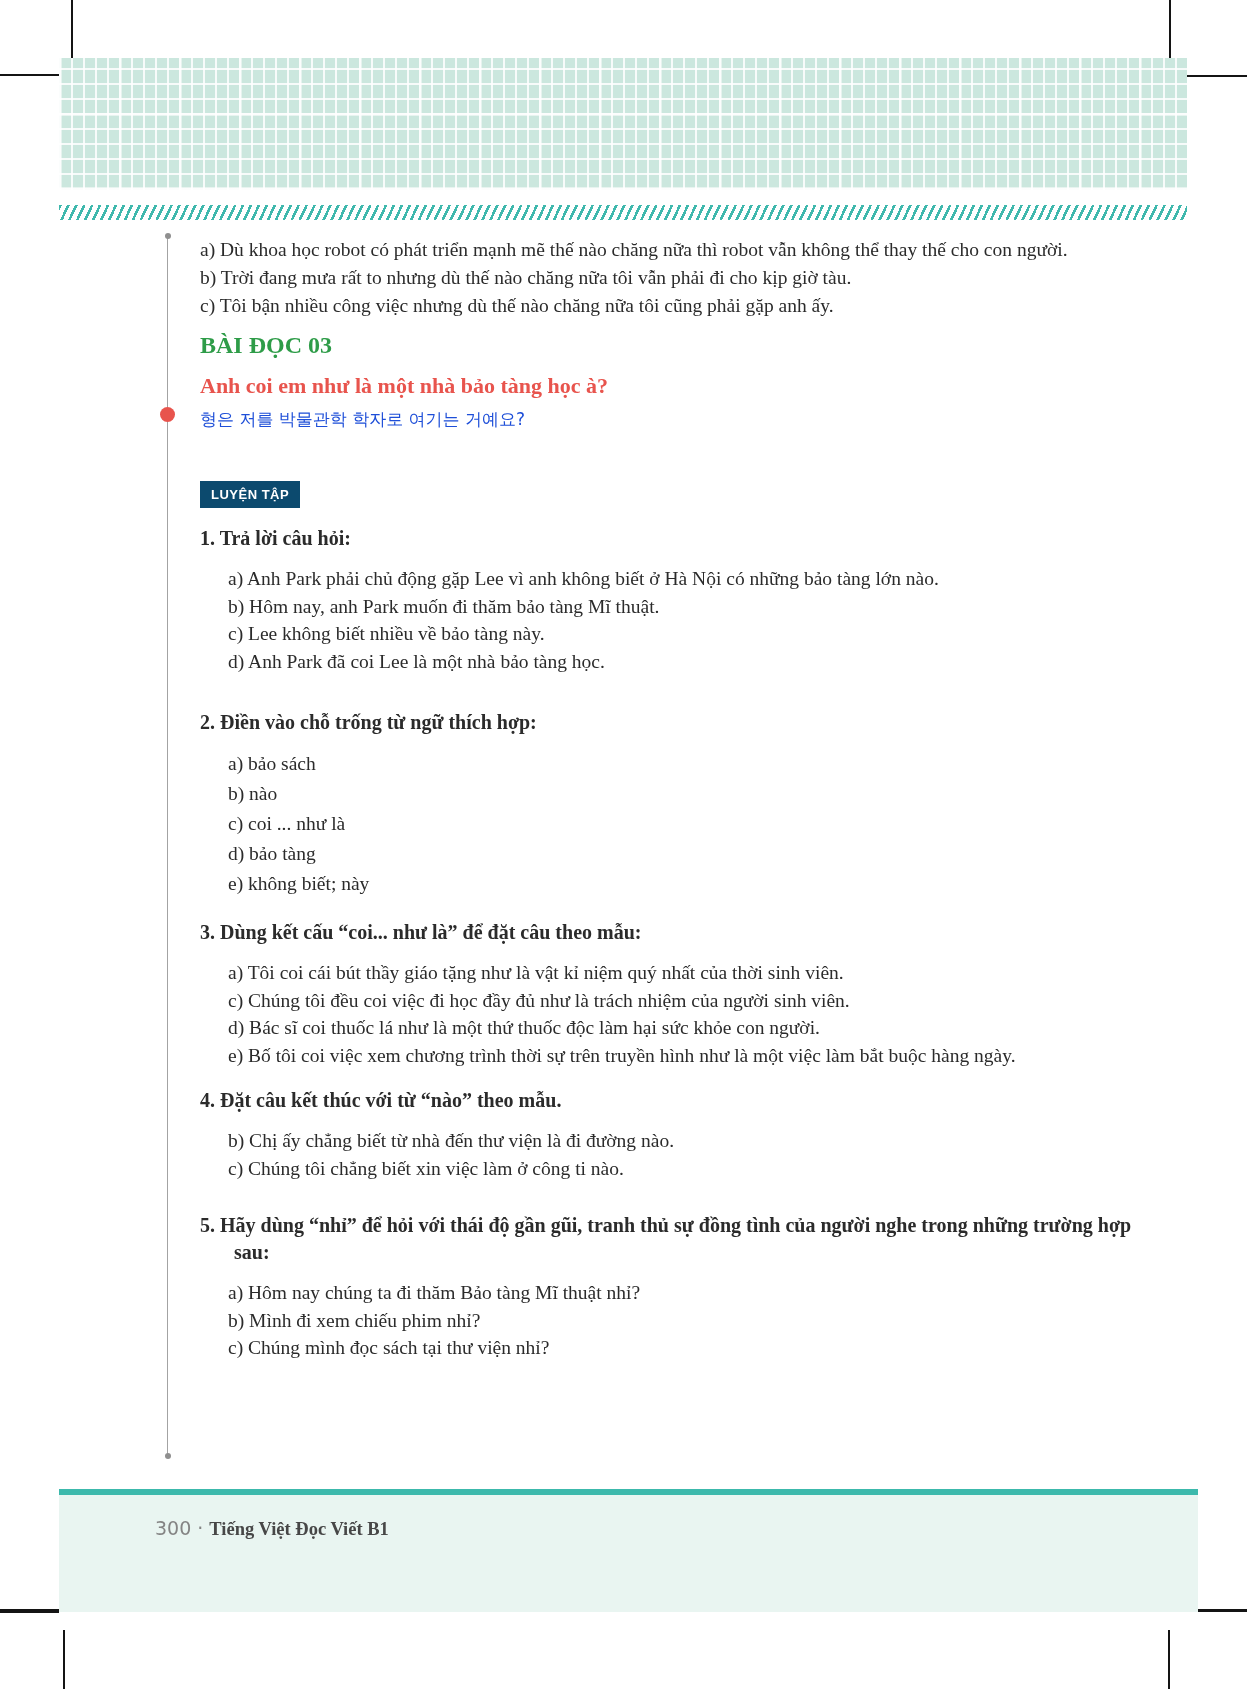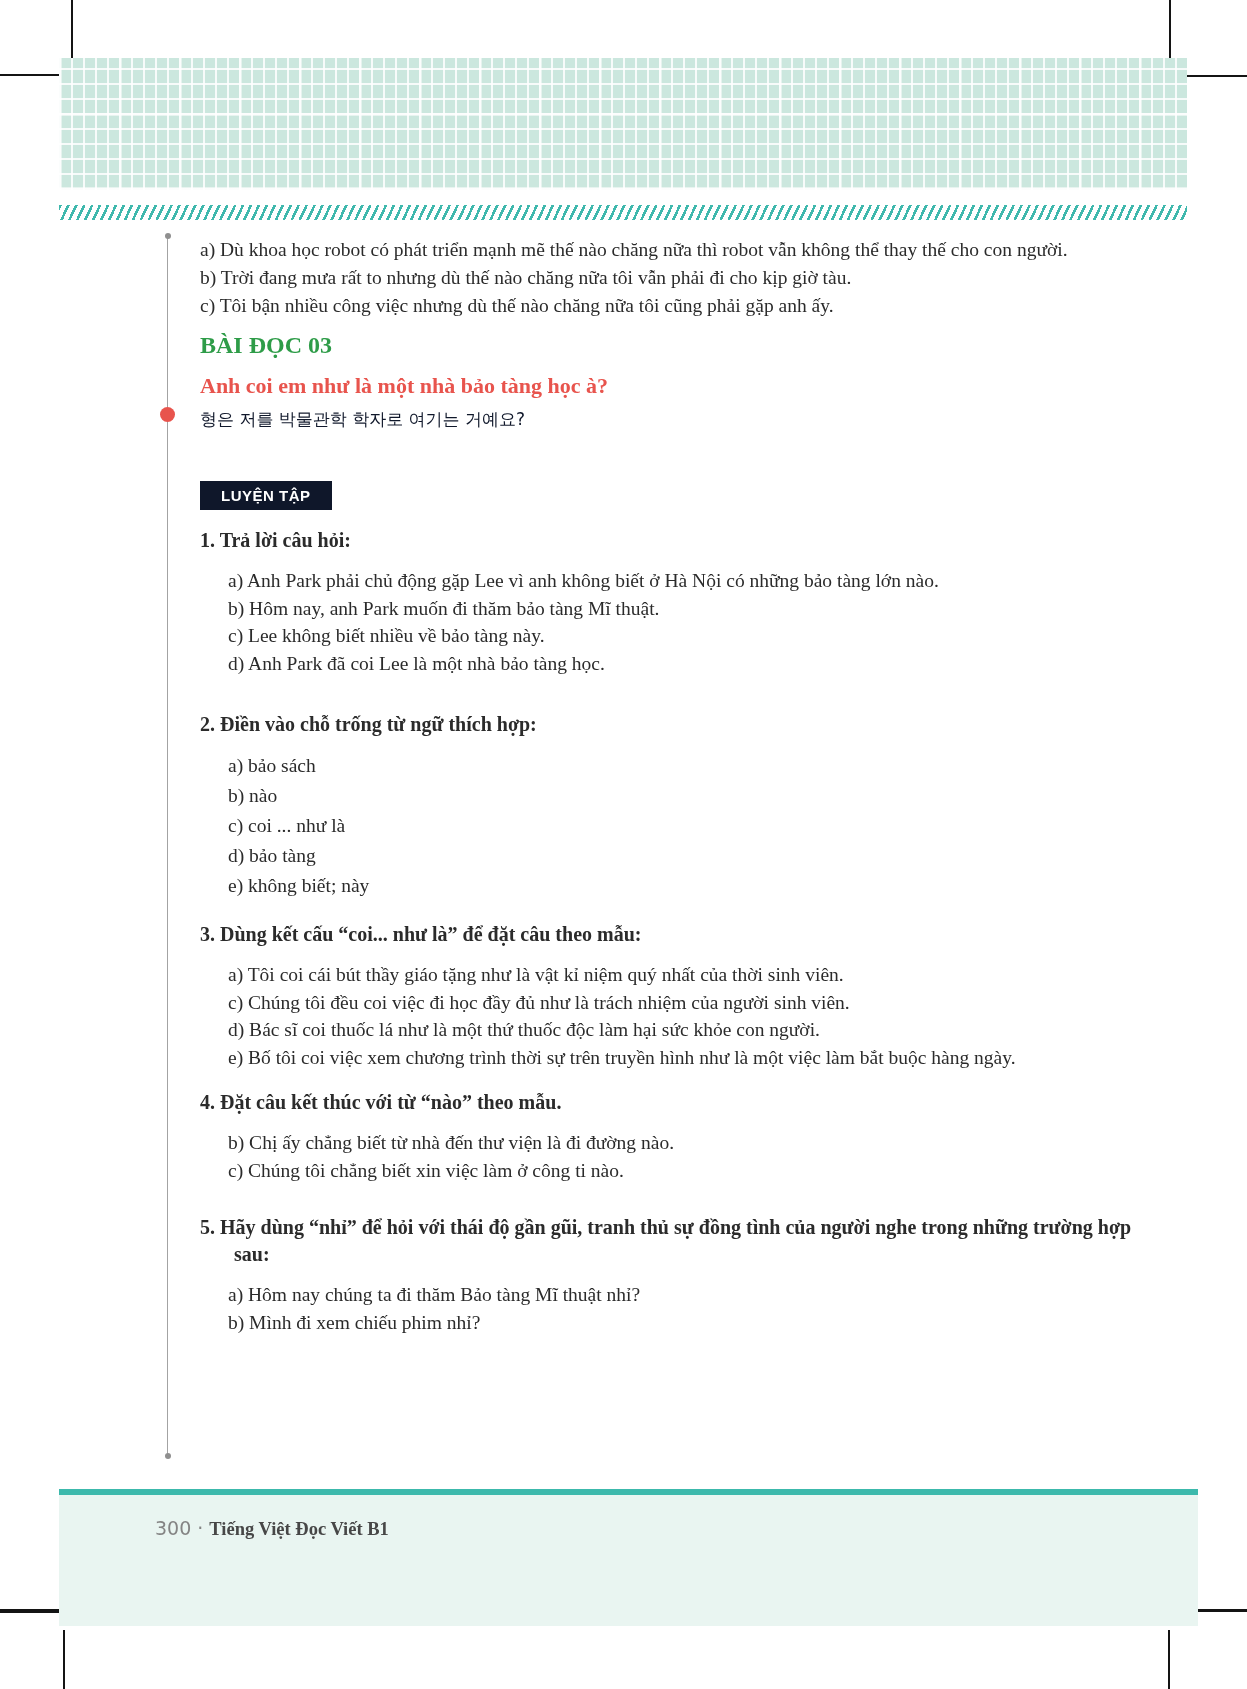--- a/index.html
+++ b/index.html
@@ -37,40 +37,40 @@
   .rail{position:absolute;left:167px;top:237px;width:1px;height:1220px;background:#a3a3a3;}
   .rail-dot{position:absolute;width:6px;height:6px;border-radius:50%;background:#8f8f8f;}
   .rail-dot-top{left:165px;top:233px;}
   .rail-dot-bottom{left:165px;top:1453px;}
   .red-dot{position:absolute;left:160px;top:407px;width:15px;height:15px;border-radius:50%;background:#e8544d;}
   
   .content{position:absolute;left:200px;top:236px;width:940px;}
   .intro{font-size:19.5px;line-height:28px;}
   .kicker{margin:12px 0 0;font-size:24px;line-height:26px;font-weight:bold;color:#2e9c48;}
   .title-red{margin:15px 0 0;font-size:22px;line-height:26px;font-weight:bold;color:#e8544d;}
-  .title-ko{margin:8px 0 0;font-family:"DejaVu Sans",sans-serif;font-size:17px;line-height:24px;color:#0f172a;}
+  .title-ko{margin:8px 0 0;font-family:"DejaVu Sans",sans-serif;font-size:17px;line-height:24px;color:#1d4ed8;}
   .badge-row{margin-top:50px;}
   .badge{
-    display:inline-block;background:#0f172a;color:#ffffff;
-    font-family:"Liberation Sans",sans-serif;font-weight:bold;font-size:15px;
-    letter-spacing:.5px;padding:6px 21px;
+    display:inline-block;background:#0c4a6e;color:#ffffff;
+    font-family:"Liberation Sans",sans-serif;font-weight:bold;font-size:13px;
+    letter-spacing:.5px;padding:6px 11px;
   }
   .ex{margin-top:30px;}
   .ex-1{margin-top:17px;}
   .ex-2{margin-top:34px;}
   .ex-3{margin-top:20px;}
   .ex-4{margin-top:18px;}
   .ex-5{margin-top:30px;}
   .ex-title{font-size:20px;line-height:27px;font-weight:bold;padding-left:34px;text-indent:-34px;}
   .ex-items{margin-top:13px;padding-left:28px;font-size:19.5px;}
   .ex-item{line-height:27.5px;padding-left:26px;text-indent:-26px;}
   .ex-2 .ex-item{line-height:30px;}
   
   .footer-bar{position:absolute;left:59px;top:1489px;width:1139px;height:6px;background:#3cb9ac;}
-  .footer-box{position:absolute;left:59px;top:1495px;width:1139px;height:131px;background:#e9f5f1;}
+  .footer-box{position:absolute;left:59px;top:1495px;width:1139px;height:117px;background:#e9f5f1;}
   .footer-text{position:absolute;left:96px;top:22px;white-space:nowrap;}
   .page-num{font-family:"DejaVu Sans",sans-serif;font-size:19px;color:#848484;}
   .footer-sep{font-family:"DejaVu Sans",sans-serif;font-size:19px;color:#848484;padding:0 6px;}
   .book-title{font-family:"Liberation Serif",serif;font-weight:bold;font-size:18.5px;color:#474747;}
 </style>
 </head>
 <body>
 
 <div class="cm cm-tl-v"></div>
 <div class="cm cm-tl-h"></div>
@@ -142,20 +142,21 @@
       <div class="ex-item">b) Chị ấy chẳng biết từ nhà đến  thư viện là đi đường nào.</div>
       <div class="ex-item">c) Chúng tôi chẳng biết xin việc làm ở công ti nào.</div>
     </div>
   </div>
 
   <div class="ex ex-5">
     <div class="ex-title">5. Hãy dùng “nhỉ” để hỏi với thái độ gần gũi, tranh thủ sự đồng tình của người nghe trong những trường hợp sau:</div>
     <div class="ex-items">
       <div class="ex-item">a) Hôm nay chúng ta đi thăm Bảo tàng Mĩ thuật nhỉ?</div>
       <div class="ex-item">b) Mình đi xem chiếu phim nhỉ?</div>
+      <div class="ex-item">c) Chúng mình đọc sách tại thư viện nhỉ?</div>
     </div>
   </div>
 
 </div>
 
 <div class="footer-bar"></div>
 <div class="footer-box">
   <div class="footer-text">
     <span class="page-num">300</span><span class="footer-sep">·</span><span class="book-title">Tiếng Việt Đọc Viết B1</span>
   </div>

